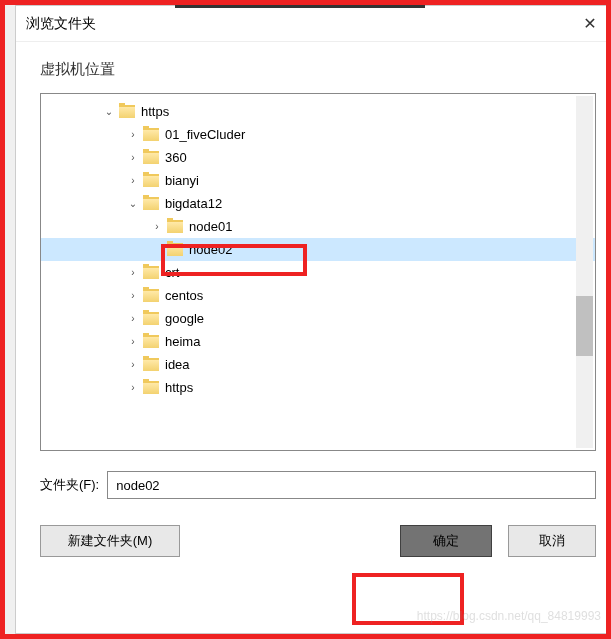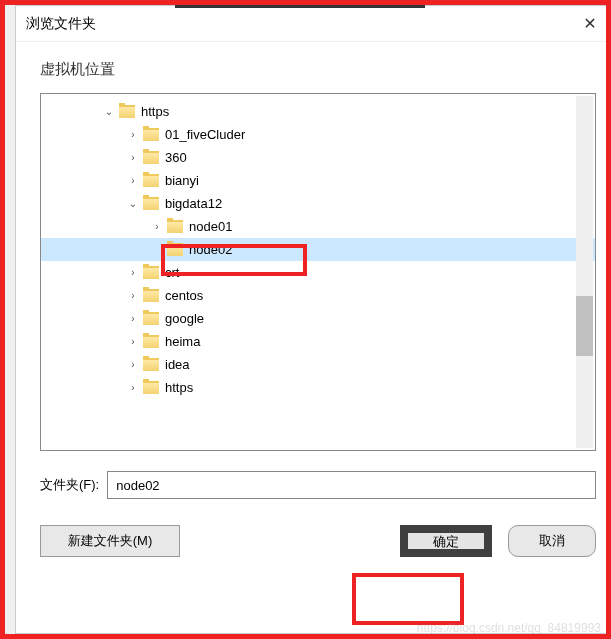--- a/index.html
+++ b/index.html
@@ -36,26 +36,26 @@
     .hl-node02 { top: 150px; left: 120px; width: 146px; height: 32px; }
     
     .folder-row { display: flex; align-items: center; padding: 20px 24px 0 24px; gap: 8px; }
     .folder-row label { font-size: 13px; color: #000; }
     .folder-input { flex: 1; height: 28px; border: 1px solid #888; padding: 0 8px; font-size: 13px; }
     
     .button-row { display: flex; align-items: center; padding: 26px 24px 0 24px; gap: 16px; }
     .spacer { flex: 1; }
     .btn { height: 32px; border: 1px solid #999; background: #e8e8e8; font-size: 13px; padding: 0 20px; cursor: pointer; }
     .btn-new { width: 140px; }
-    .btn-ok { width: 92px; border: 8px solid #404040; background: #e5e5e5; }
-    .btn-cancel { width: 88px; border-radius: 10px; }
+    .btn-ok { width: 92px; border: 1px solid #404040; background: #737373; }
+    .btn-cancel { width: 88px; }
     
     .hl-ok { position: absolute; top: 573px; left: 352px; width: 112px; height: 52px; }
     
-    .watermark { position: absolute; bottom: 4px; right: 10px; font-size: 12px; color: rgba(150,150,150,0.3); z-index: 95; pointer-events: none; }
+    .watermark { position: absolute; bottom: 16px; right: 10px; font-size: 12px; color: rgba(150,150,150,0.3); z-index: 95; pointer-events: none; }
   </style>
 </head>
 <body>
 
 <div class="top-dark-strip"></div>
 <div class="left-strip"></div>
 
 <div class="dialog">
   <div class="titlebar">
     <span class="title">浏览文件夹</span>

